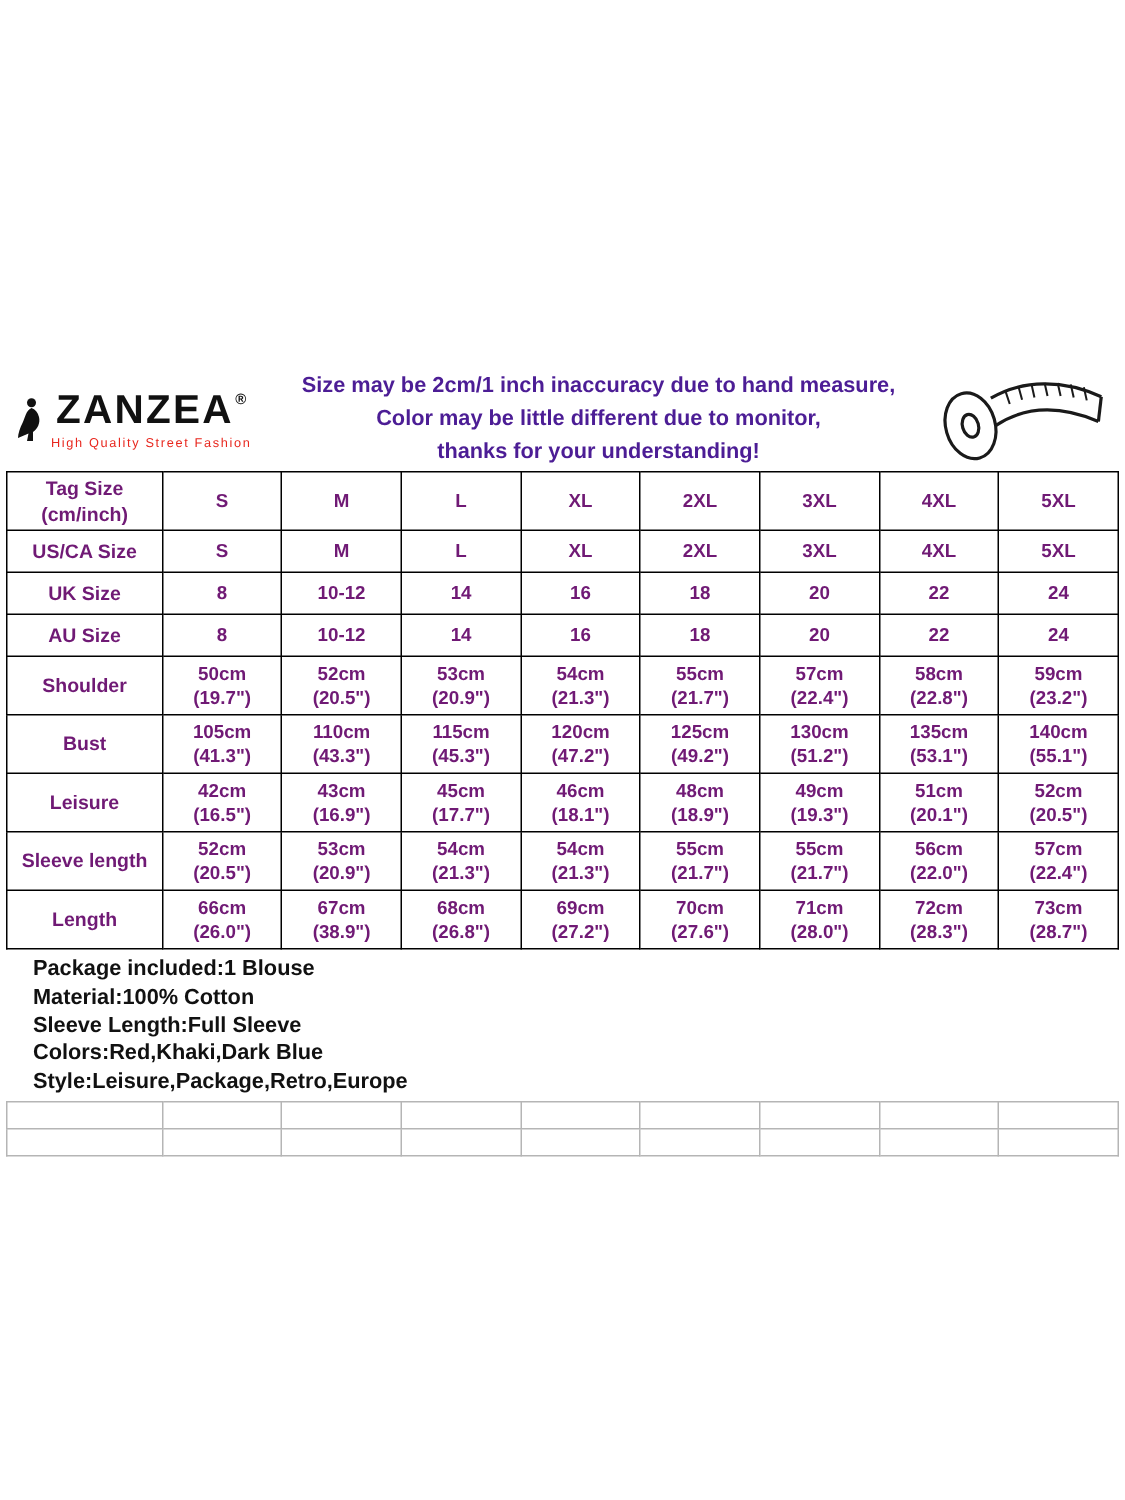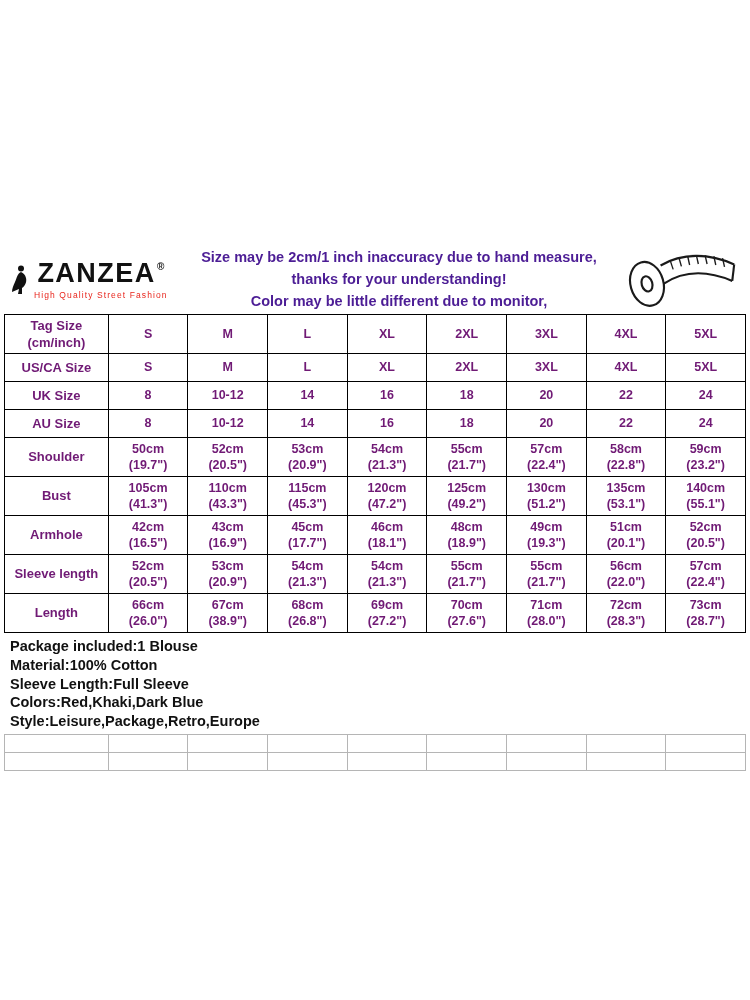--- a/index.html
+++ b/index.html
@@ -27,21 +27,21 @@
   table.size td{border:1px solid #000;font-weight:bold;white-space:pre-line;line-height:1.32;padding:1px 0;overflow:hidden;}
   td.lbl{font-size:13px;}
   td.val{font-size:12.5px;}
   tr.h-lg td{height:36px;}
   tr.h-sm td{height:25px;}
   col.c-lbl{width:14%;}
   col.c-val{width:10.75%;}
 
   
   .info{padding:4px 6px 2px 6px;color:#111;}
-  .info div{font-weight:bold;font-size:14.5px;line-height:18.8px;}
+  .info div{font-weight:bold;font-size:14.5px;line-height:18.8px;margin-left:12px;}
 
   
   table.grid{width:100%;border-collapse:collapse;table-layout:fixed;margin-top:1px;}
   table.grid td{border:1px solid #b5b5b5;height:17px;padding:0;}
 </style>
 </head>
 <body>
 
 <div class="page">
   <div class="content">
@@ -55,22 +55,22 @@
         <div class="logo-text">
           <div class="brand-line">
             <span class="brand">ZANZEA</span>
             <span class="reg">®</span>
           </div>
           <div class="tagline">High Quality Street Fashion</div>
         </div>
       </div>
       <div class="notice">
         <div>Size may be 2cm/1 inch inaccuracy due to hand measure,</div>
+        <div>Color may be little different due to monitor,</div>
         <div>thanks for your understanding!</div>
-        <div>Color may be little different due to monitor,</div>
       </div>
       <div class="tape">
         <svg width="124" height="62" viewBox="0 0 124 64">
           <g fill="none" stroke="#1a1a1a" stroke-width="2.2">
             <ellipse cx="30" cy="36" rx="17" ry="23" transform="rotate(-16 30 36)"></ellipse>
             <ellipse cx="30" cy="36" rx="5.5" ry="8" transform="rotate(-16 30 36)"></ellipse>
             <path d="M44 17 C 66 4, 94 4, 120 16"></path>
             <path d="M47 36 C 68 22, 92 22, 118 33"></path>
             <path d="M120 16 L118 33"></path>
           </g>
@@ -177,21 +177,21 @@
           <td class="val">125cm
 (49.2")</td>
           <td class="val">130cm
 (51.2")</td>
           <td class="val">135cm
 (53.1")</td>
           <td class="val">140cm
 (55.1")</td>
         </tr>
         <tr class="h-lg">
-          <td class="lbl">Armhole</td>
+          <td class="lbl">Leisure</td>
           <td class="val">42cm
 (16.5")</td>
           <td class="val">43cm
 (16.9")</td>
           <td class="val">45cm
 (17.7")</td>
           <td class="val">46cm
 (18.1")</td>
           <td class="val">48cm
 (18.9")</td>

